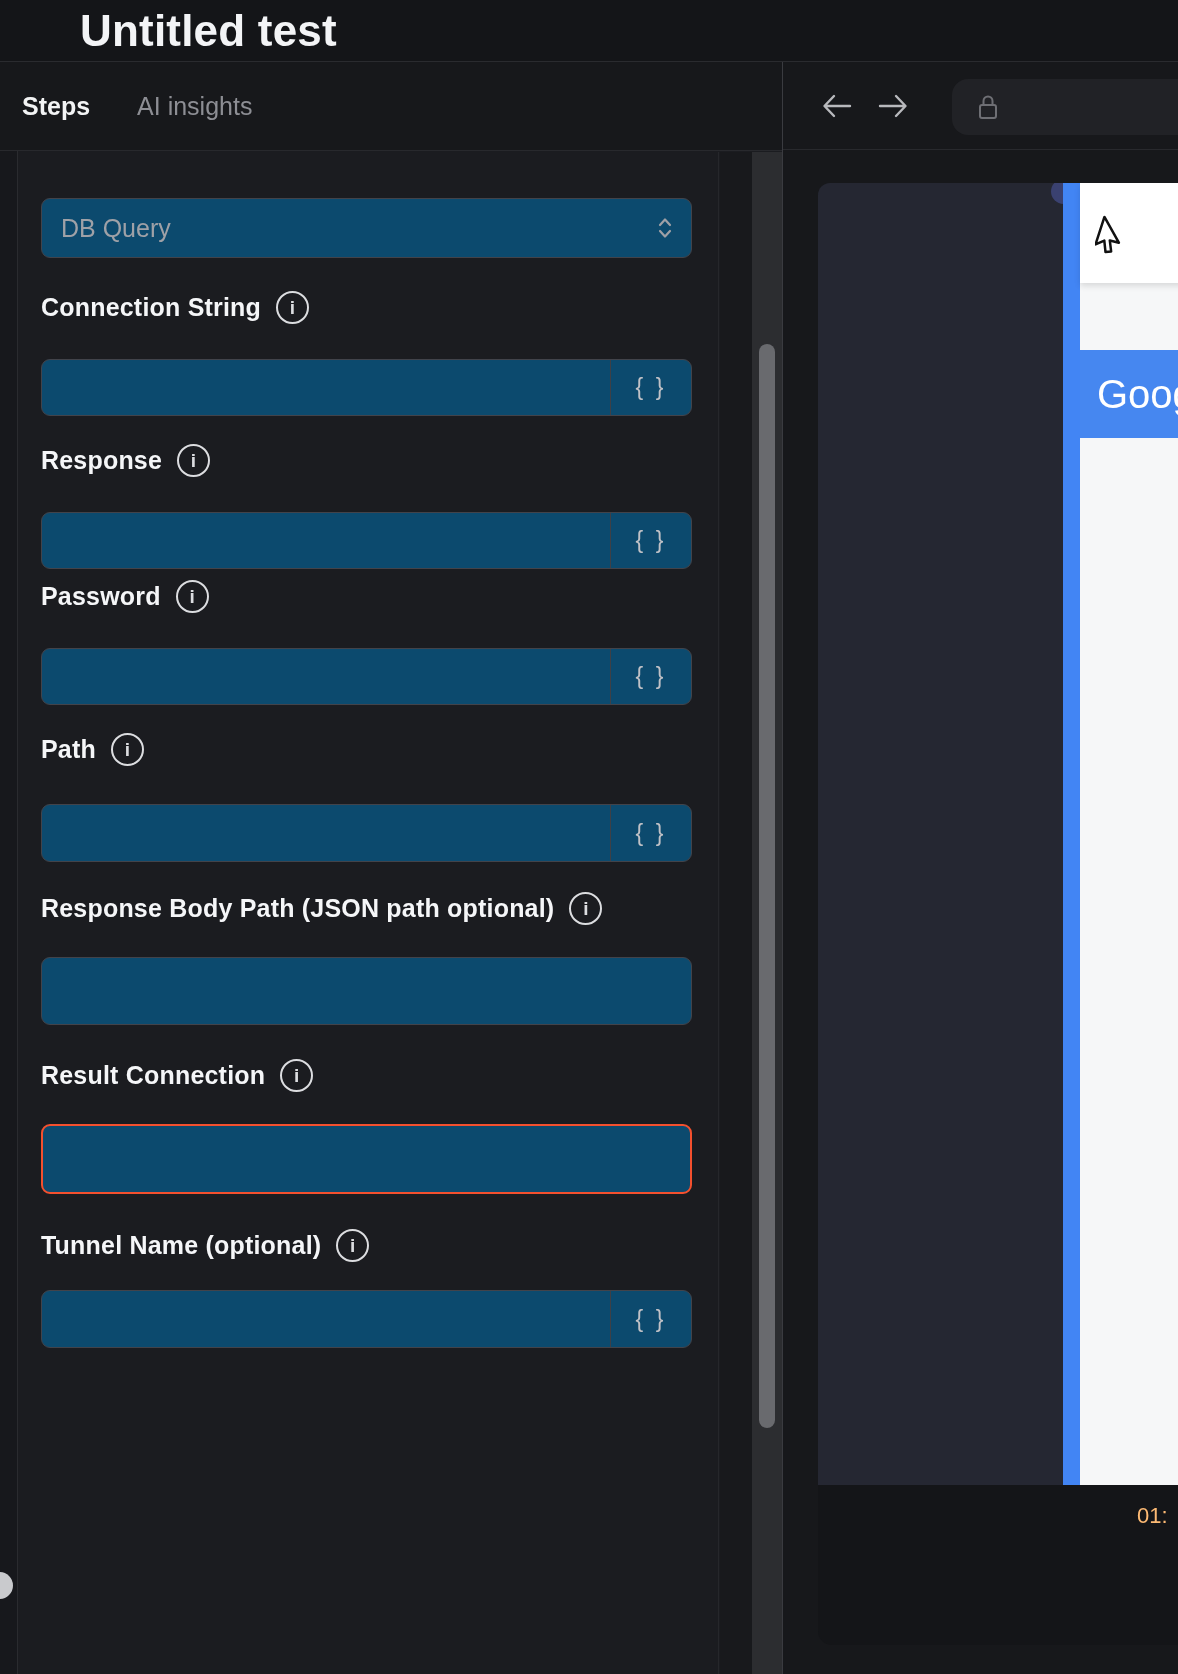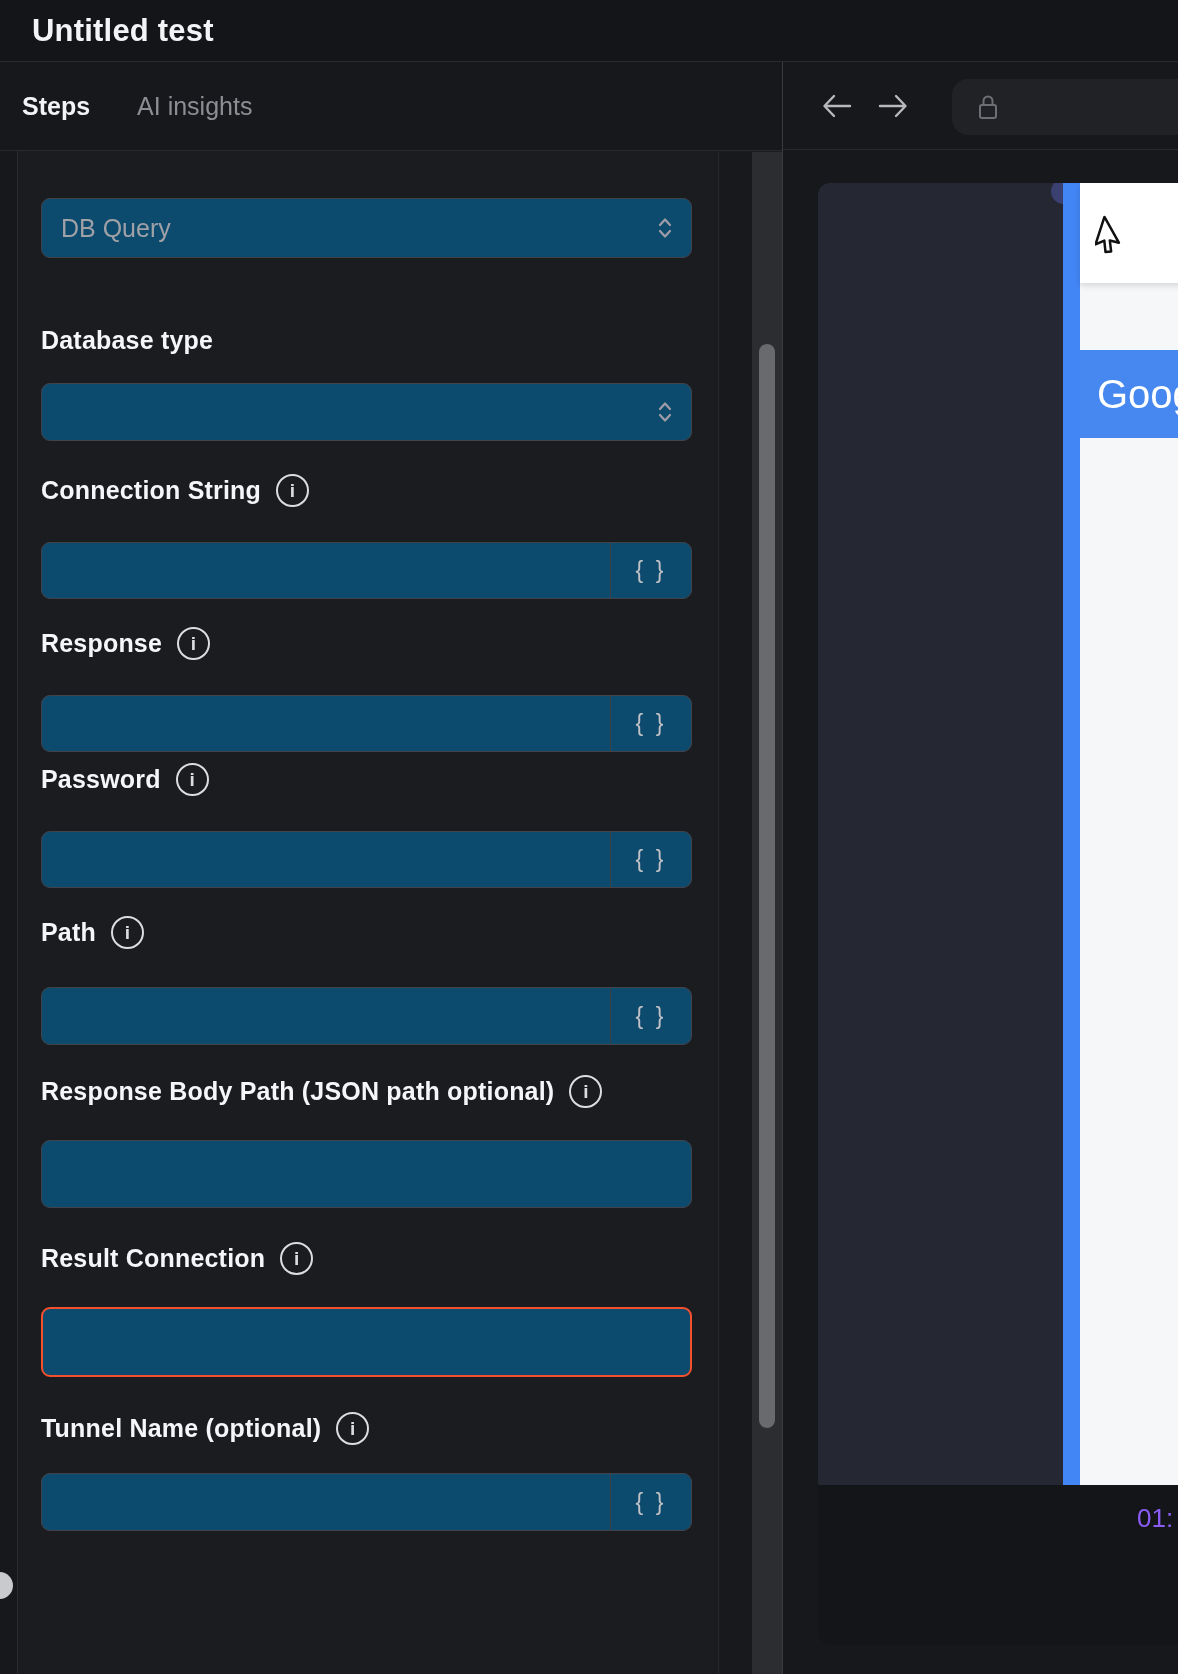--- a/index.html
+++ b/index.html
@@ -8,21 +8,21 @@
     position:relative; width:1178px; height:1674px; overflow:hidden;
     background:#1b1c20; font-family:"Liberation Sans", sans-serif;
     -webkit-font-smoothing:antialiased;
   }
   
   .titlebar {
     position:absolute; left:0; top:0; width:1178px; height:62px;
     background:#141518; border-bottom:1px solid #2a2b2f;
     display:flex; align-items:center; padding-left:32px;
   }
-  .titlebar h1 { font-size:31px; font-weight:700; color:#f3f4f6; letter-spacing:.2px; }
+  .titlebar h1 { font-size:44px; font-weight:700; color:#f3f4f6; letter-spacing:.2px;margin-left:48px; }
 
   
   .left-panel { position:absolute; left:0; top:62px; width:783px; height:1612px; }
   .tabs {
     position:absolute; left:0; top:0; width:783px; height:89px;
     background:#17181b; border-bottom:1px solid #28292d;
     display:flex; align-items:center; padding-left:22px; gap:47px;
   }
   .tab { font-size:25px; color:#8d8e94; cursor:pointer;text-align:right; }
   .tab.active { color:#f2f3f4; font-weight:600; }
@@ -95,21 +95,21 @@
   .site-banner {
     position:absolute; left:0; top:167px; width:118px; height:88px; background:#4687f0;
     display:flex; align-items:center; overflow:hidden;
   }
   .site-banner span { font-size:40px; color:#ffffff; padding-left:17px; white-space:nowrap; }
   .cursor { position:absolute; left:277px; top:31px; }
   .controls-bar {
     position:absolute; left:35px; top:1335px; width:380px; height:160px;
     background:#141518; border-bottom-left-radius:14px; overflow:hidden;
   }
-  .timestamp { position:absolute; left:319px; top:18px; font-size:26px; color:#8b5cf6; white-space:nowrap; }
+  .timestamp { position:absolute; left:319px; top:18px; font-size:22px; color:#fdba74; white-space:nowrap; }
 </style>
 </head>
 <body>
 
 <div class="app">
 
   <div class="titlebar">
     <h1>Untitled test</h1>
   </div>
 
@@ -123,31 +123,20 @@
       <div class="rail-handle"></div>
     </div>
 
     <div class="form-scroll" id="form-scroll">
 
     <div class="control" style="height:60px">
           <span class="value">DB Query</span>
           <svg class="chevron-updown" width="18" height="24" viewBox="0 0 18 24">
             <path d="M4 9 L9 3.5 L14 9 M4 15 L9 20.5 L14 15" stroke="#9fa0a6" stroke-width="2.2" fill="none" stroke-linecap="round" stroke-linejoin="round"></path>
           </svg>
-        </div>
-        <div class="field">
-          <div class="field-label" style="margin-top:68px">
-            <span>Database type</span>
-          </div>
-          <div class="control" style="height:58px;margin-top:28px">
-            <span class="value"></span>
-            <svg class="chevron-updown" width="18" height="24" viewBox="0 0 18 24">
-              <path d="M4 9 L9 3.5 L14 9 M4 15 L9 20.5 L14 15" stroke="#9fa0a6" stroke-width="2.2" fill="none" stroke-linecap="round" stroke-linejoin="round"></path>
-            </svg>
-          </div>
         </div>
         <div class="field">
           <div class="field-label" style="margin-top:33px">
             <span>Connection String</span>
             <span class="info-icon">i</span>
           </div>
           <div class="control" style="height:57px;margin-top:35px">
             <span class="value"></span>
             <span class="addon">{ }</span>
           </div>

